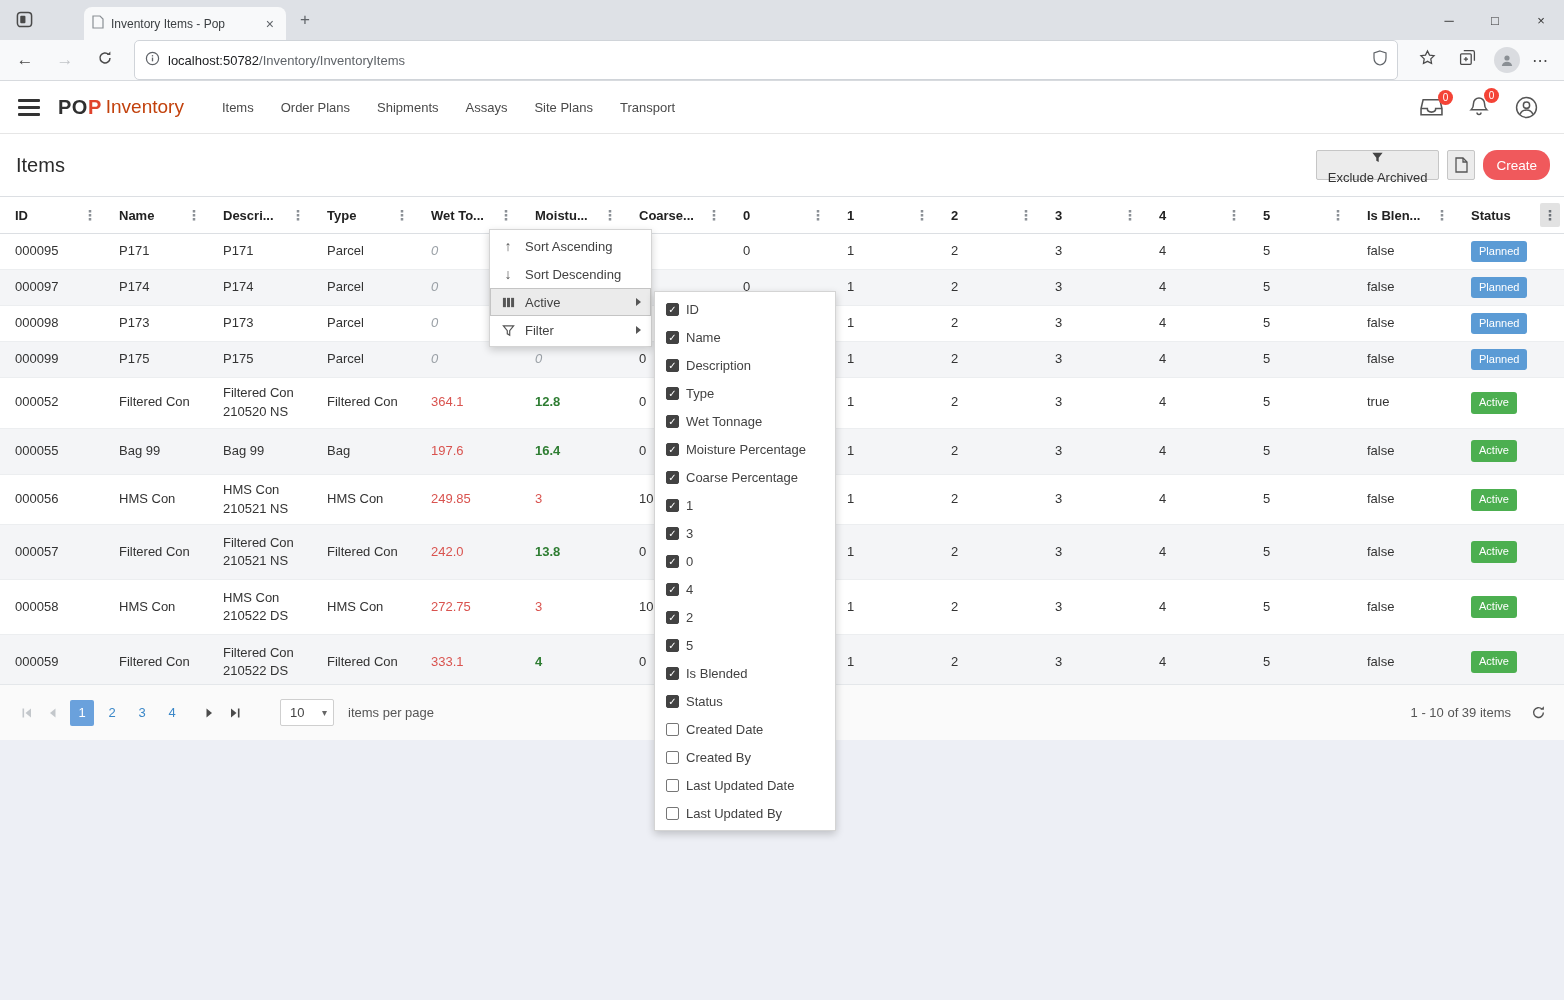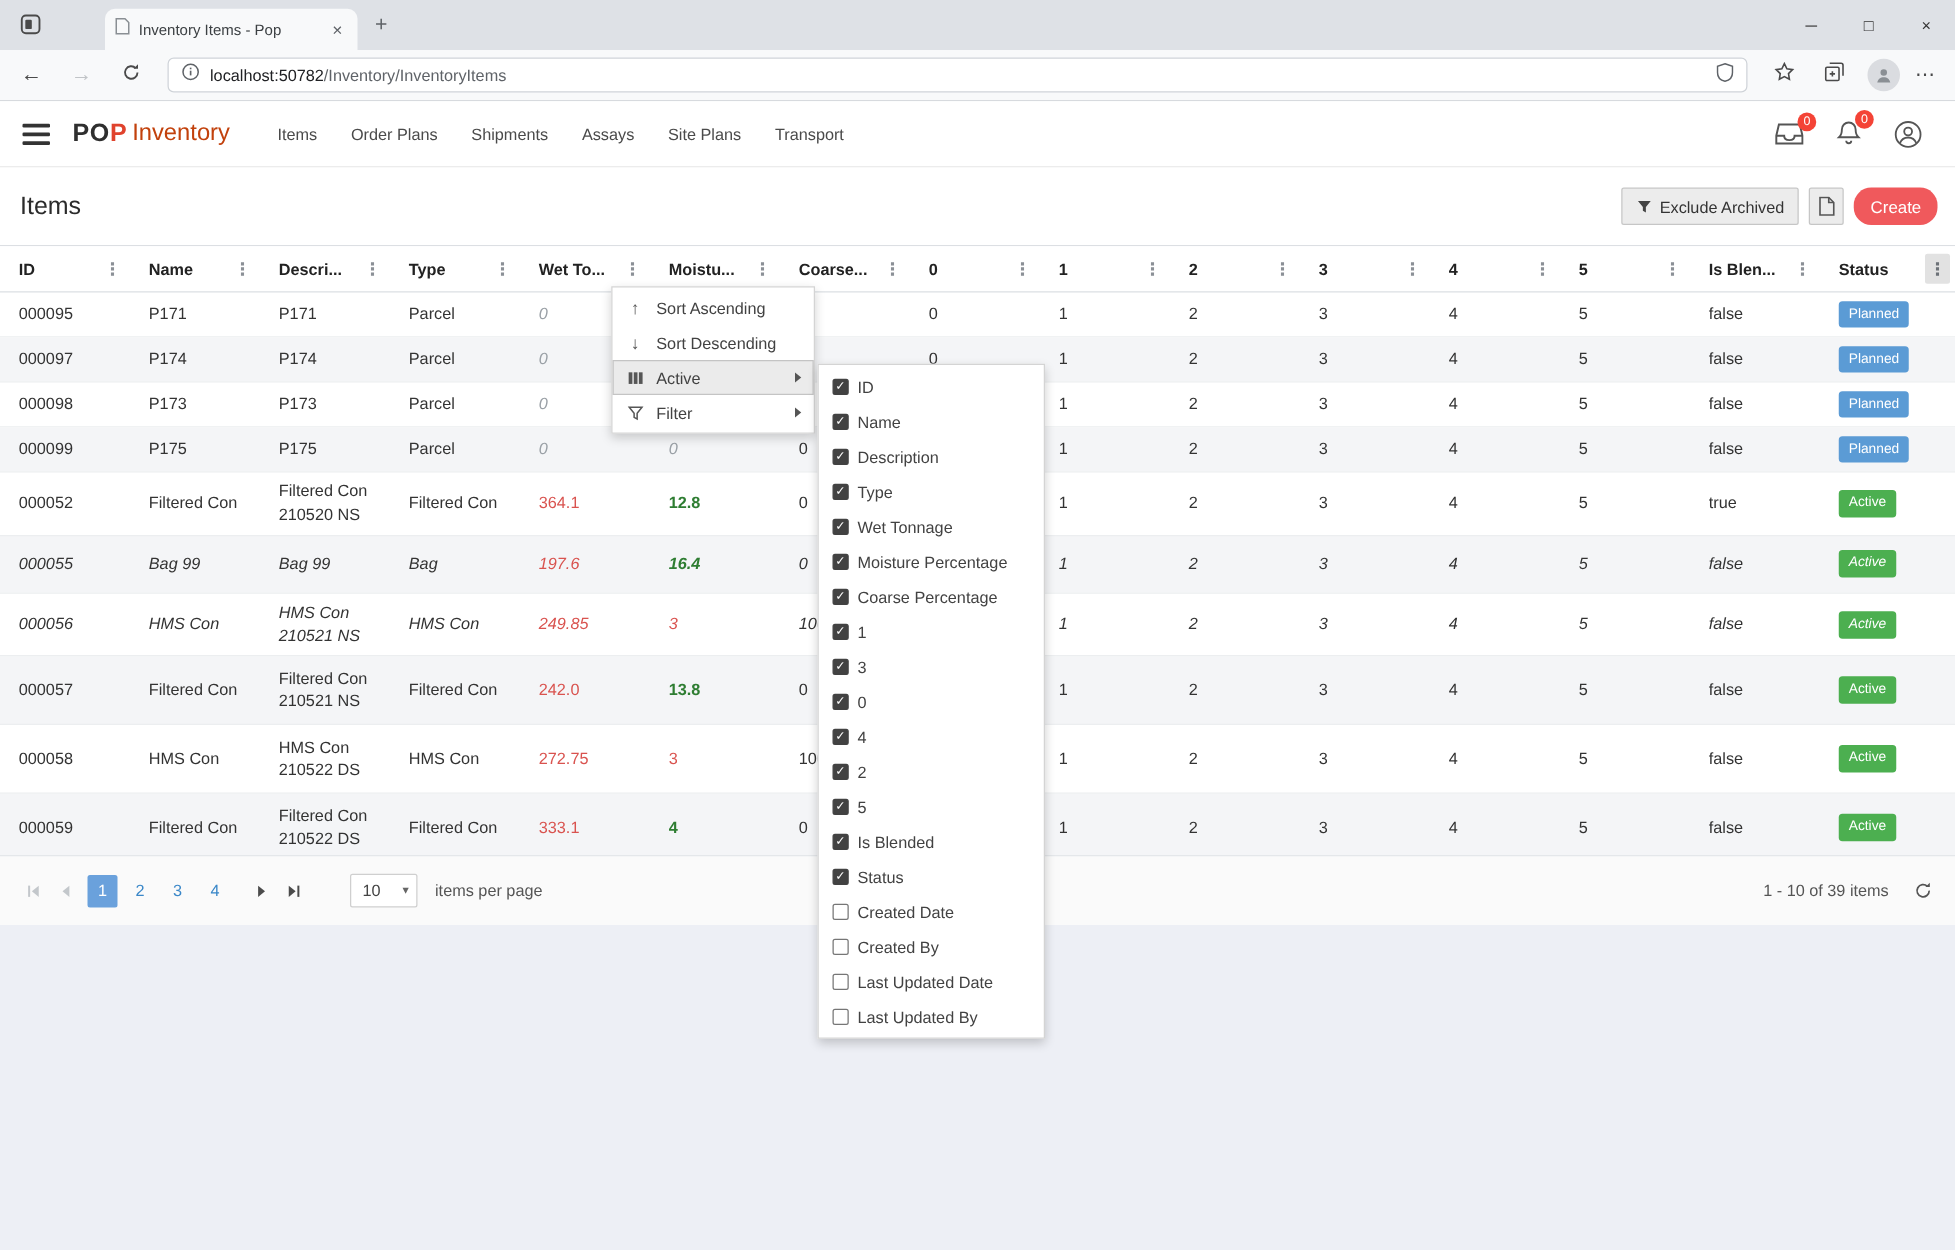--- a/index.html
+++ b/index.html
@@ -20,21 +20,21 @@
   .tab-title{ font-size:12px; color:#3c4043; margin-left:7px; flex:1; white-space:nowrap; overflow:hidden; }
   .tab-close{ font-size:14px; color:#5f6368; padding:0 4px; cursor:pointer; }
   .newtab{ position:absolute; left:300px; top:10px; font-size:17px; color:#5f6368; cursor:pointer; }
   .win-controls{ position:absolute; right:0; top:0; height:40px; display:flex; }
   .wc{ width:46px; height:40px; display:flex; align-items:center; justify-content:center;
        font-size:13px; color:#333; cursor:pointer; }
   .btoolbar{ position:absolute; top:40px; left:0; width:1564px; height:41px; background:#f8f9fa;
              border-bottom:1px solid #d7dade; display:flex; align-items:center; }
   .bt-icon{ width:30px; text-align:center; font-size:17px; color:#4a4a4a; margin-left:10px; cursor:pointer; }
   .bt-icon.disabled{ color:#c1c4c7; }
-  .urlbar{ flex:1; height:28px; background:#fff; border:1px solid #d0d4d9; border-radius:5px;
+  .urlbar{ flex:1; height:40px; background:#fff; border:1px solid #d0d4d9; border-radius:5px;
            margin:0 14px; display:flex; align-items:center; padding:0 10px; }
   .url-text{ font-size:13px; margin-left:8px; flex:1; white-space:nowrap; overflow:hidden; }
   .url-host{ color:#202124; } .url-path{ color:#5f6368; }
   .avatar{ width:26px; height:26px; border-radius:50%; background:#dadce0; display:flex;
            align-items:center; justify-content:center; margin-left:12px; cursor:pointer; }
   .dots{ font-size:16px; color:#4a4a4a; margin:0 16px 0 12px; cursor:pointer; }
   
   .navbar{ position:absolute; top:81px; left:0; width:1564px; height:53px; background:#fff;
            border-bottom:1px solid #e6e6e6; display:flex; align-items:center; padding:0 18px; }
   .hamburger{ width:22px; display:inline-flex; flex-direction:column; gap:4px; cursor:pointer; }
@@ -53,40 +53,40 @@
   .page-header{ position:absolute; top:134px; left:0; width:1564px; height:62px; background:#fff;
                 display:flex; align-items:center; padding:0 14px 0 16px; }
   .page-title{ font-size:20px; color:#2b2b2b; }
   .ph-right{ margin-left:auto; display:flex; align-items:center; gap:8px; }
   .searchbox{ display:flex; align-items:center; border-bottom:1px solid #b5bcc3; width:210px; height:30px; }
   .searchbox input{ border:none; outline:none; background:transparent; flex:1; font-size:13px;
                     color:#333; font-family:inherit; padding:0 2px; }
   .searchbox input::placeholder{ color:#9e9e9e; }
   .btn-light{ height:30px; background:#ececec; border:1px solid #c6c6c6; border-radius:2px;
               font-size:13px; color:#333; display:flex; align-items:center; gap:6px; padding:0 11px;
-              cursor:pointer; font-family:inherit; }
+              cursor:pointer; font-family:inherit;flex-direction:column; }
   .btn-excel{ width:28px; height:30px; background:#ececec; border:1px solid #c6c6c6; border-radius:2px;
               display:flex; align-items:center; justify-content:center; cursor:pointer; }
   .btn-create{ height:30px; padding:0 13px; background:var(--create); border:none; border-radius:14px;
                color:#fff; font-size:13.5px; cursor:pointer; font-family:inherit; }
   
   table.grid{ position:absolute; top:196px; left:0; width:1564px; border-collapse:collapse;
               table-layout:fixed; z-index:1; background:#fff; }
   thead th{ height:37px; border-top:1px solid #dcdfe3; border-bottom:1px solid #dcdfe3;
             background:#fff; font-size:13px; font-weight:700; color:#222; text-align:left;
             padding:0 22px 0 15px; position:relative; white-space:nowrap; overflow:hidden; }
   .h-menu{ position:absolute; right:4px; top:50%; transform:translateY(-50%); width:20px; height:24px;
            line-height:24px; text-align:center; color:#8b9096; font-size:14px; cursor:pointer; }
   .h-menu.h-menu-active{ background:#e2e2e2; border-radius:2px; color:#6d7278; }
   tbody td{ font-size:13px; color:#333; padding:6px 8px 6px 15px; border-bottom:1px solid #eceef0;
             vertical-align:middle; line-height:1.45; overflow:hidden; }
   tbody tr:nth-child(even){ background:#f4f5f7; }
   tbody tr:nth-child(-n+4) td{ height:36px; padding-top:0; padding-bottom:0; }
   tbody tr:nth-child(5) td{ height:50px; }
-  tbody tr:nth-child(6) td, tbody tr:nth-child(7) td{ height:46px;font-style:italic; }
+  tbody tr:nth-child(6) td, tbody tr:nth-child(7) td{ height:46px; }
   tbody tr:nth-child(n+8) td{ height:55px; }
   .val-red{ color:var(--neg); } .val-green{ color:var(--pos); font-weight:700; }
   .val-zero{ color:var(--zero); font-style:italic; }
   .badge{ display:inline-block; min-width:44px; text-align:center; padding:3px 8px;
           border-radius:3px; color:#fff; font-size:11px; }
   .badge.planned{ background:var(--planned); } .badge.active{ background:var(--active); }
   
   .pager{ position:absolute; top:684px; left:0; width:1564px; height:56px; background:#fafafa;
           border-top:1px solid #e4e7ea; display:flex; align-items:center; padding:0 14px;
           font-size:13px; color:#555; z-index:5; }

